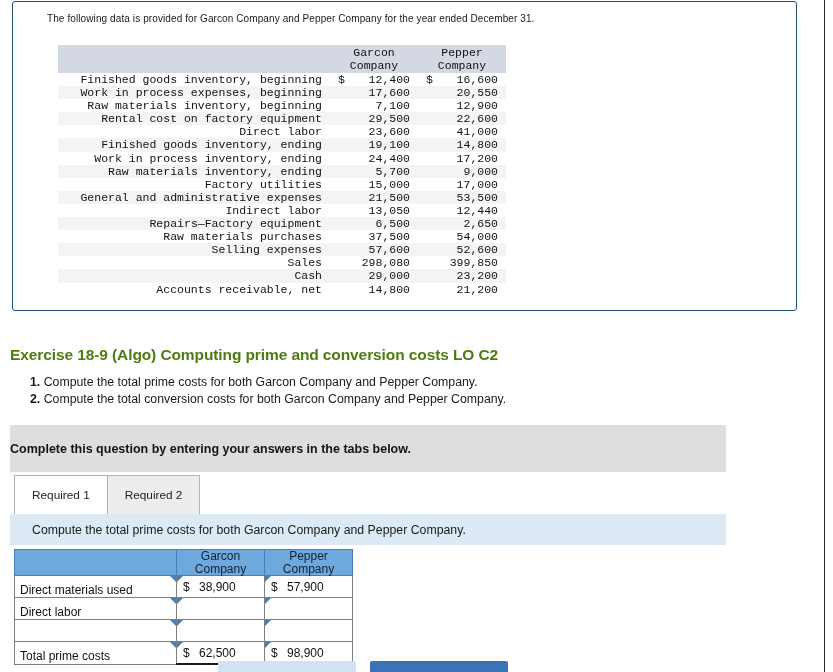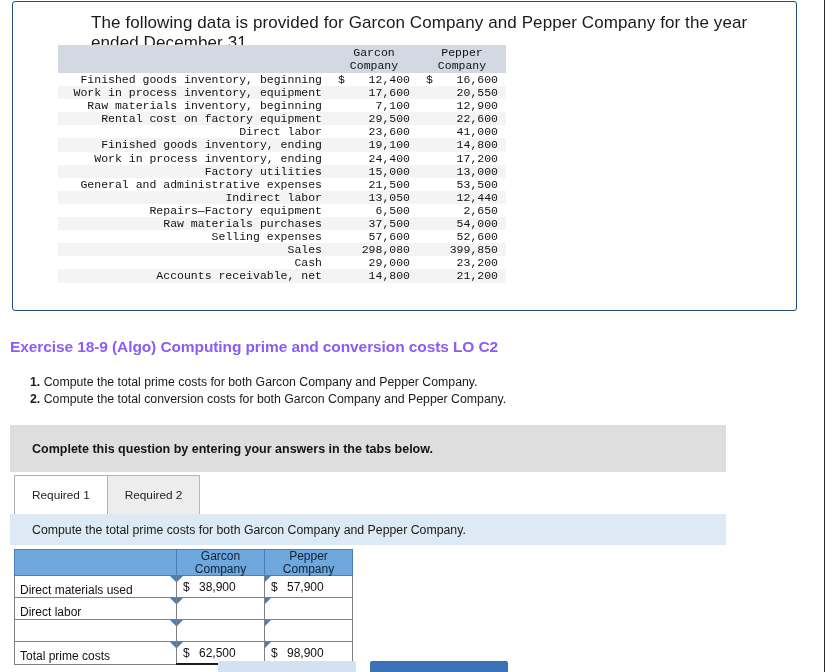--- a/index.html
+++ b/index.html
@@ -18,21 +18,21 @@
     background:#2b2b2b;
   }
 
   
   .data-panel {
     position:absolute; left:12px; top:1px; width:785px; height:310px;
     border:1.5px solid #1f4e79; border-radius:3px; background:#fff;
   }
   .panel-intro {
     position:absolute; left:34px; top:11px; right:20px;
-    font-size:17px; color:#1a1a1a; letter-spacing:.1px;margin-left:44px;
+    font-size:10px; color:#1a1a1a; letter-spacing:.1px;
   }
   .mono-table {
     position:absolute; left:45px; top:43px;
     border-collapse:collapse;
     font-family:"Liberation Mono", "DejaVu Sans Mono", monospace;
     font-size:11.5px; color:#111;
   }
   .mono-table th {
     background:#d3d8e2; font-weight:400; text-align:center;
     padding:1px 8px 1px 8px; line-height:13px; vertical-align:bottom;
@@ -43,33 +43,33 @@
   .mono-table td { padding:0px 8px; line-height:13.1px; white-space:nowrap; }
   .mono-table td.lbl { text-align:right; padding-left:10px; width:272px; }
   .mono-table td.num { text-align:right; width:88px; }
   .mono-table tbody tr:nth-child(even) { background:#f4f4f4; }
   .mono-table tbody tr:nth-child(odd) { background:#ffffff; }
   .dollarcell { display:flex; justify-content:space-between; }
   .dollarcell .d { margin-right:6px; }
 
   
   .ex-title {
-    position:absolute; left:10px; top:338px;
-    font-size:15.5px; font-weight:bold; color:#8b5cf6; letter-spacing:-.1px;
+    position:absolute; left:10px; top:346px;
+    font-size:15.5px; font-weight:bold; color:#4d7c0f; letter-spacing:-.1px;
   }
 
   
   .req-list { position:absolute; left:30px; top:374px; font-size:12.3px; color:#1a1a1a; }
   .req-list div { line-height:17px; }
   .req-list .n { font-weight:bold; }
 
   
   .gray-banner {
     position:absolute; left:10px; top:425px; width:716px; height:47px;
-    background:#dedede; display:flex; align-items:center; padding-left:22px;
+    background:#dedede; display:flex; align-items:center; 
   }
   .gray-banner span { font-size:12.5px; font-weight:bold; color:#141414; }
 
   
   .tabs { position:absolute; left:14px; top:475px; display:flex; align-items:flex-start; }
   .tab {
     height:39px; padding:0 17px; display:flex; align-items:center;
     font-size:11.8px; color:#222; border:1px solid #b6b6b6;
     border-bottom:none; margin-right:-1px;
   }
@@ -151,21 +151,21 @@
               </span>
             </td>
             <td class="num">
               <span class="dollarcell">
                 <span class="d">$</span>
                 <span>16,600</span>
               </span>
             </td>
           </tr>
           <tr>
-            <td class="lbl">Work in process inventory, equipment</td>
+            <td class="lbl">Work in process expenses, beginning</td>
             <td class="num">17,600</td>
             <td class="num">20,550</td>
           </tr>
           <tr>
             <td class="lbl">Raw materials inventory, beginning</td>
             <td class="num">7,100</td>
             <td class="num">12,900</td>
           </tr>
           <tr>
             <td class="lbl">Rental cost on factory equipment</td>
@@ -181,23 +181,28 @@
             <td class="lbl">Finished goods inventory, ending</td>
             <td class="num">19,100</td>
             <td class="num">14,800</td>
           </tr>
           <tr>
             <td class="lbl">Work in process inventory, ending</td>
             <td class="num">24,400</td>
             <td class="num">17,200</td>
           </tr>
           <tr>
+            <td class="lbl">Raw materials inventory, ending</td>
+            <td class="num">5,700</td>
+            <td class="num">9,000</td>
+          </tr>
+          <tr>
             <td class="lbl">Factory utilities</td>
             <td class="num">15,000</td>
-            <td class="num">13,000</td>
+            <td class="num">17,000</td>
           </tr>
           <tr>
             <td class="lbl">General and administrative expenses</td>
             <td class="num">21,500</td>
             <td class="num">53,500</td>
           </tr>
           <tr>
             <td class="lbl">Indirect labor</td>
             <td class="num">13,050</td>
             <td class="num">12,440</td>

